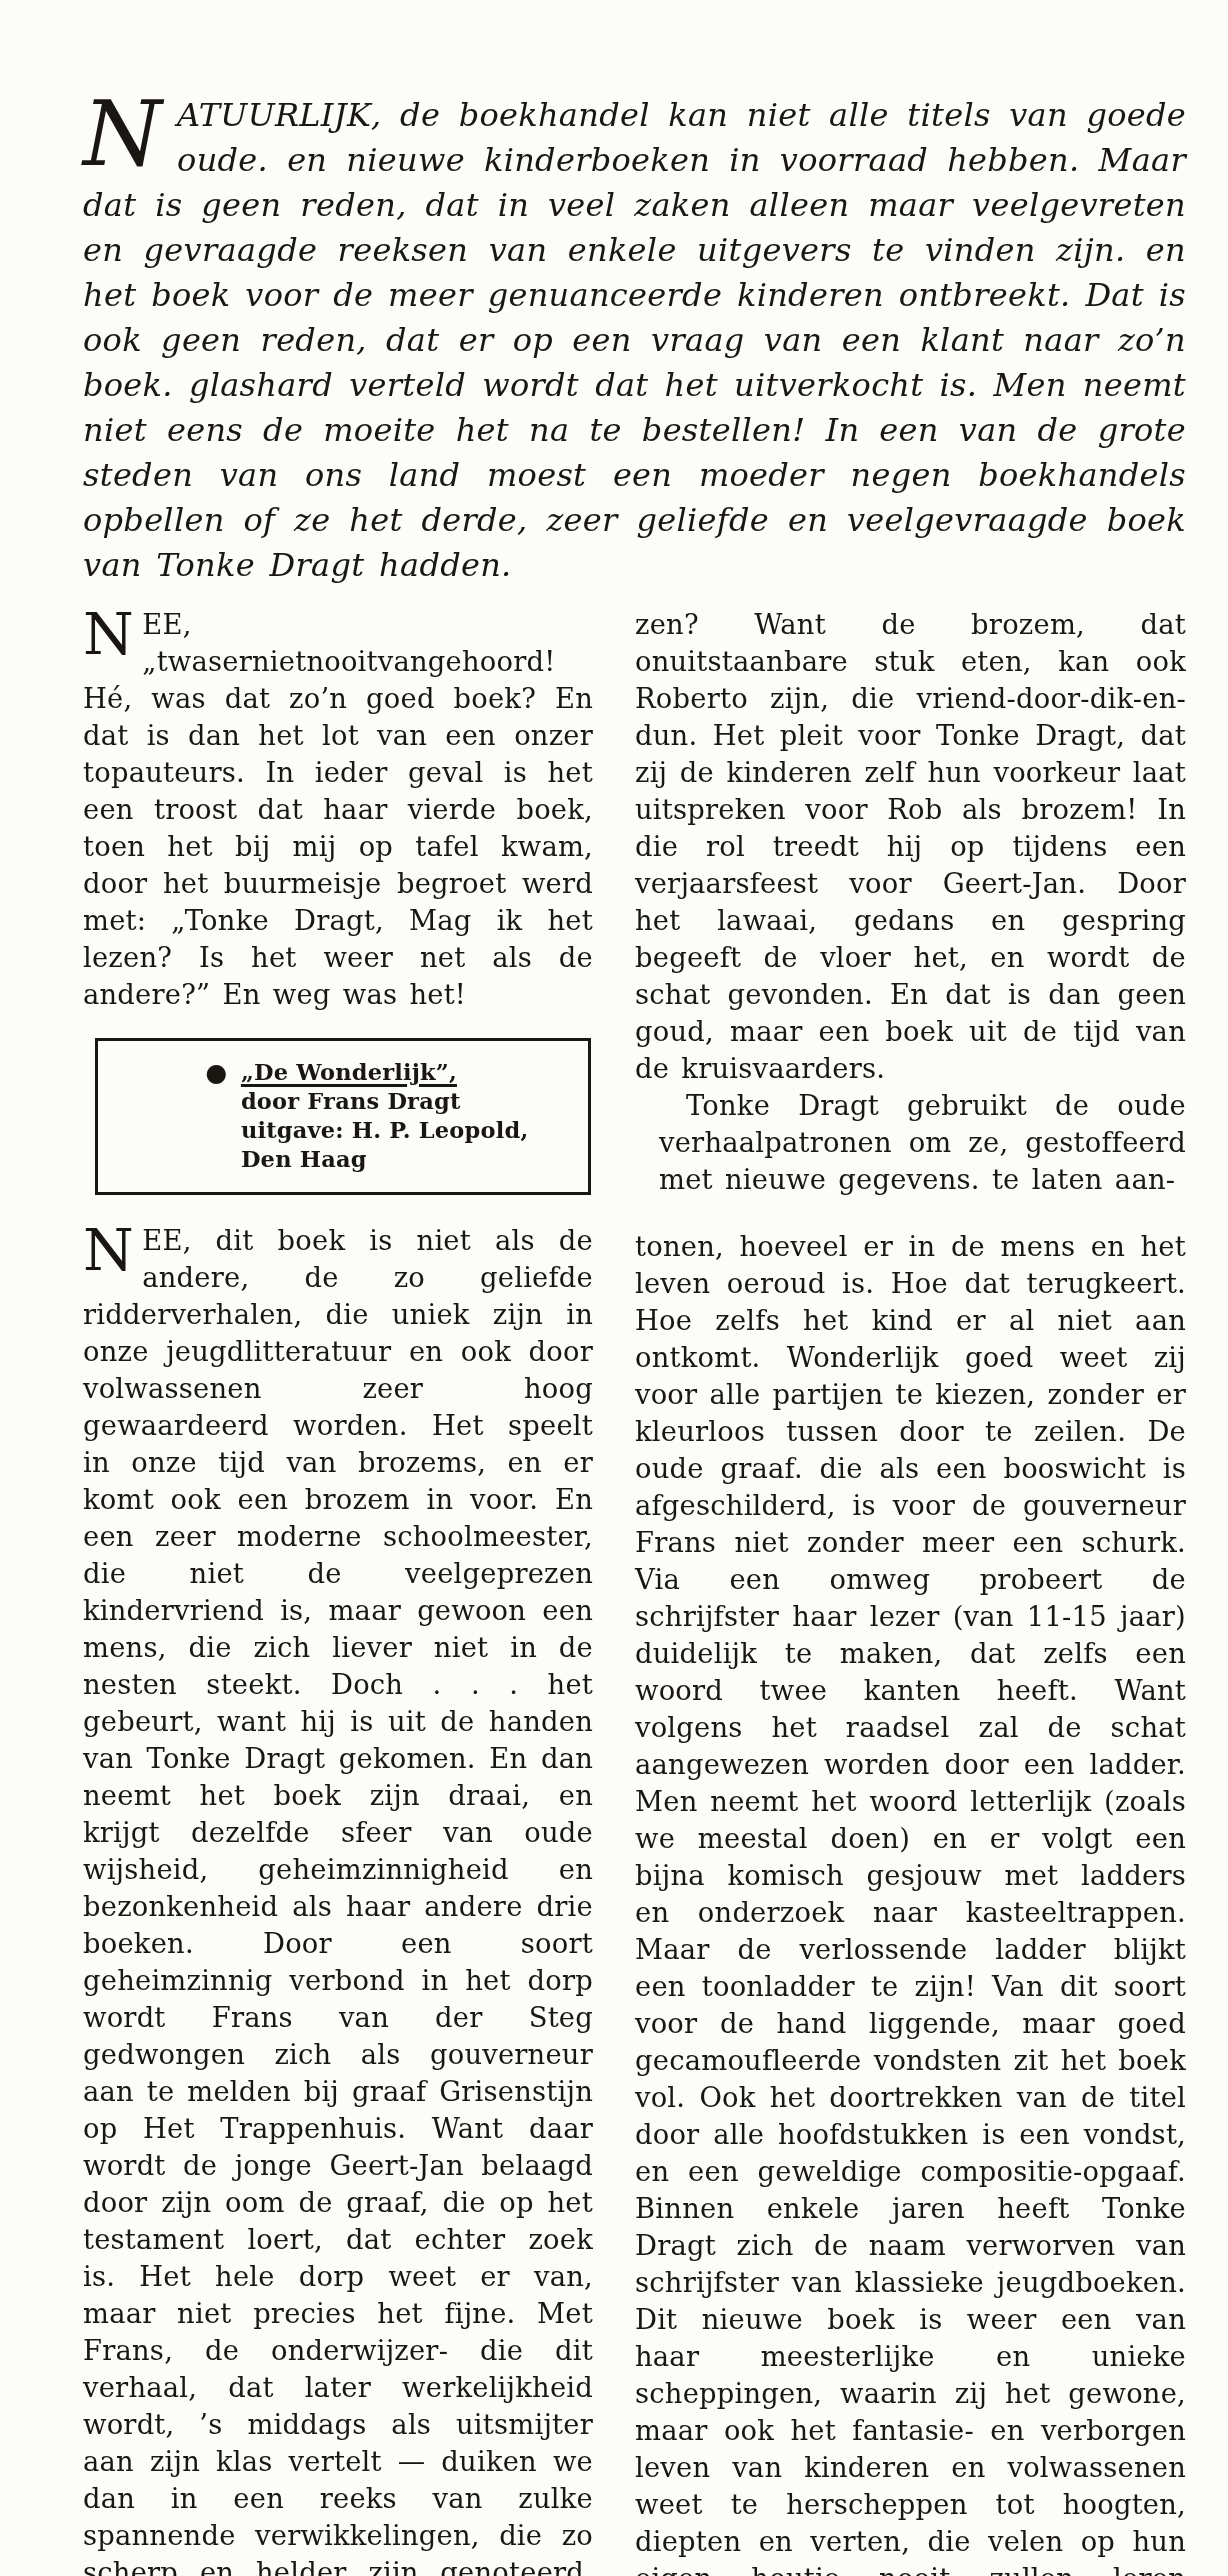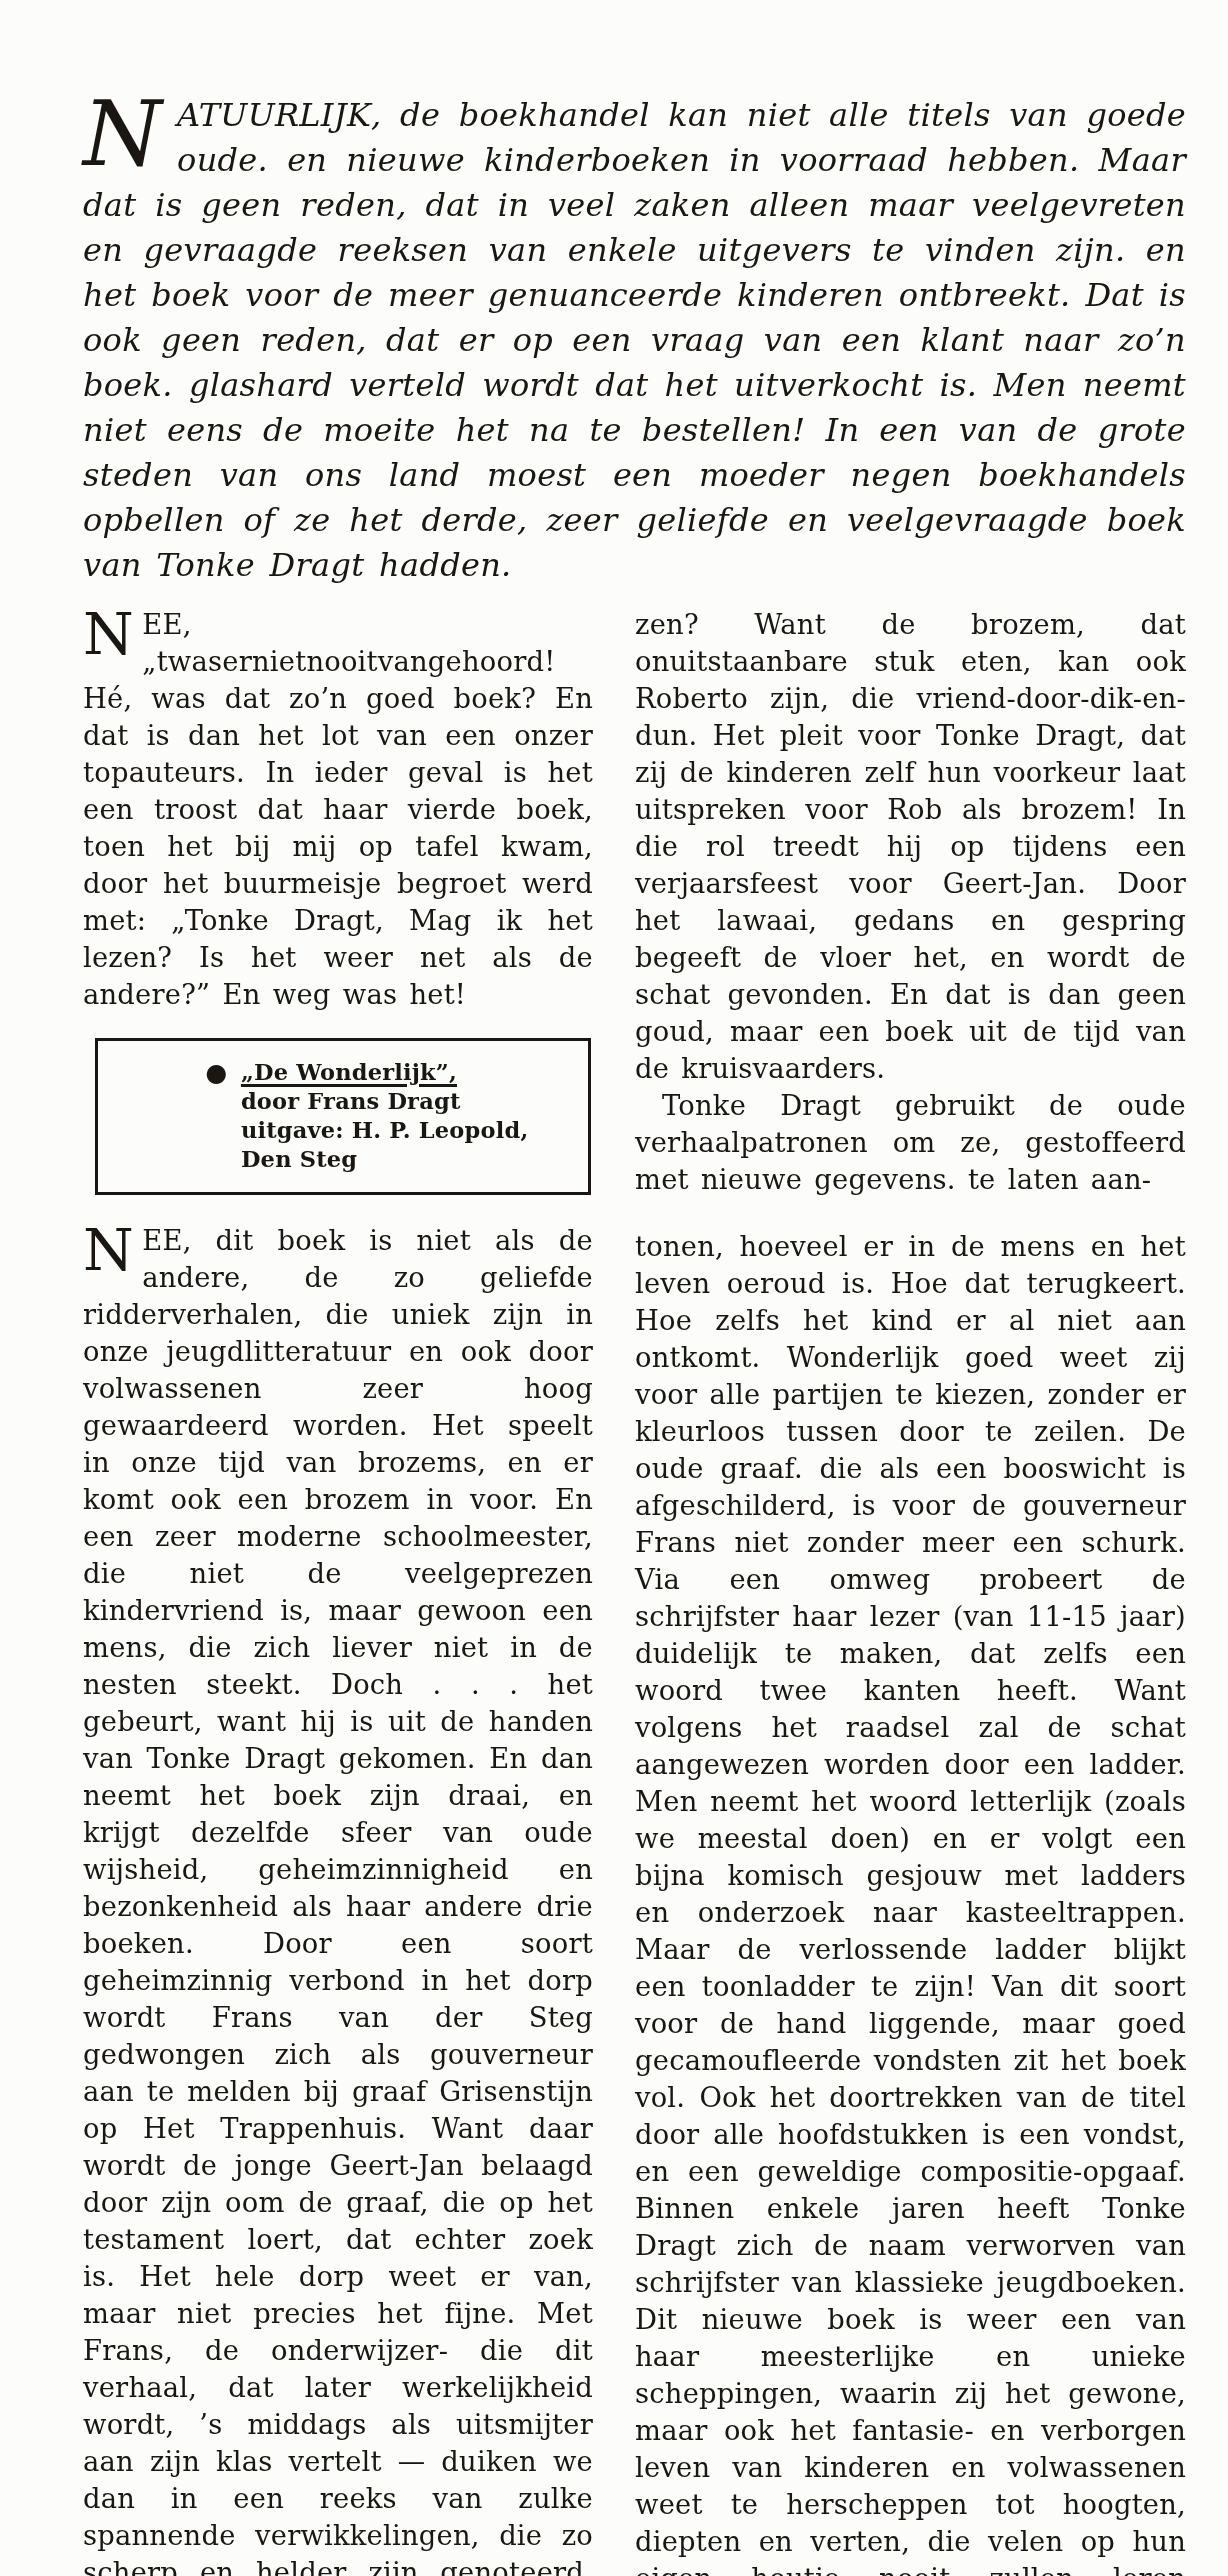--- a/index.html
+++ b/index.html
@@ -52,21 +52,21 @@
     letter-spacing: 0.2px;
     word-spacing: 3.3px;
     margin: 0;
   }
   .dropcap {
     float: left;
     font-size: 58px;
     line-height: 48px;
     padding: 4.2px 8.3px 0 0;
   }
-  .indent { text-indent: 27px; }
+  .indent { text-indent: 27px; margin-left: 24px; }
   .gap-top { margin-top: 30px; }
   
   .book-box {
     border: 3.3px solid #191613;
     margin: 25px 1.7px 27px 11.6px;
     padding: 16.6px 10px 18.3px 108px;
     box-sizing: border-box;
   }
   .book-box-inner {
     display: flex;
@@ -104,21 +104,21 @@
         <span class="dropcap">N</span><span>EE, „twasernietnooitvangehoord! Hé, was dat zo’n goed boek? En dat is dan het lot van een onzer topauteurs. In ieder geval is het een troost dat haar vierde boek, toen het bij mij op tafel kwam, door het buurmeisje begroet werd met: „Tonke Dragt, Mag ik het lezen? Is het weer net als de andere?” En weg was het!</span>
       </p>
 
       <div class="book-box">
         <div class="book-box-inner">
           <span class="bullet-icon">●</span>
           <div>
             <div class="box-title">„De Wonderlijk”,</div>
             <div>door Frans Dragt</div>
             <div>uitgave: H. P. Leopold,</div>
-            <div>Den Steg</div>
+            <div>Den Haag</div>
           </div>
         </div>
       </div>
 
       <p class="para">
         <span class="dropcap">N</span><span>EE, dit boek is niet als de andere, de zo geliefde ridderverhalen, die uniek zijn in onze jeugdlitteratuur en ook door volwassenen zeer hoog gewaardeerd worden. Het speelt in onze tijd van brozems, en er komt ook een brozem in voor. En een zeer moderne schoolmeester, die niet de veelgeprezen kindervriend is, maar gewoon een mens, die zich liever niet in de nesten steekt. Doch . . . het gebeurt, want hij is uit de handen van Tonke Dragt gekomen. En dan neemt het boek zijn draai, en krijgt dezelfde sfeer van oude wijsheid, geheimzinnigheid en bezonkenheid als haar andere drie boeken. Door een soort geheimzinnig verbond in het dorp wordt Frans van der Steg gedwongen zich als gouverneur aan te melden bij graaf Grisenstijn op Het Trappenhuis. Want daar wordt de jonge Geert-Jan belaagd door zijn oom de graaf, die op het testament loert, dat echter zoek is. Het hele dorp weet er van, maar niet precies het fijne. Met Frans, de onderwijzer- die dit verhaal, dat later werkelijkheid wordt, ’s middags als uitsmijter aan zijn klas vertelt — duiken we dan in een reeks van zulke spannende verwikkelingen, die zo scherp en helder zijn genoteerd, dat we ons zelfs naar een andere tijd en wereld kunnen verplaatsen.</span>
       </p>
 
     </div>
 

